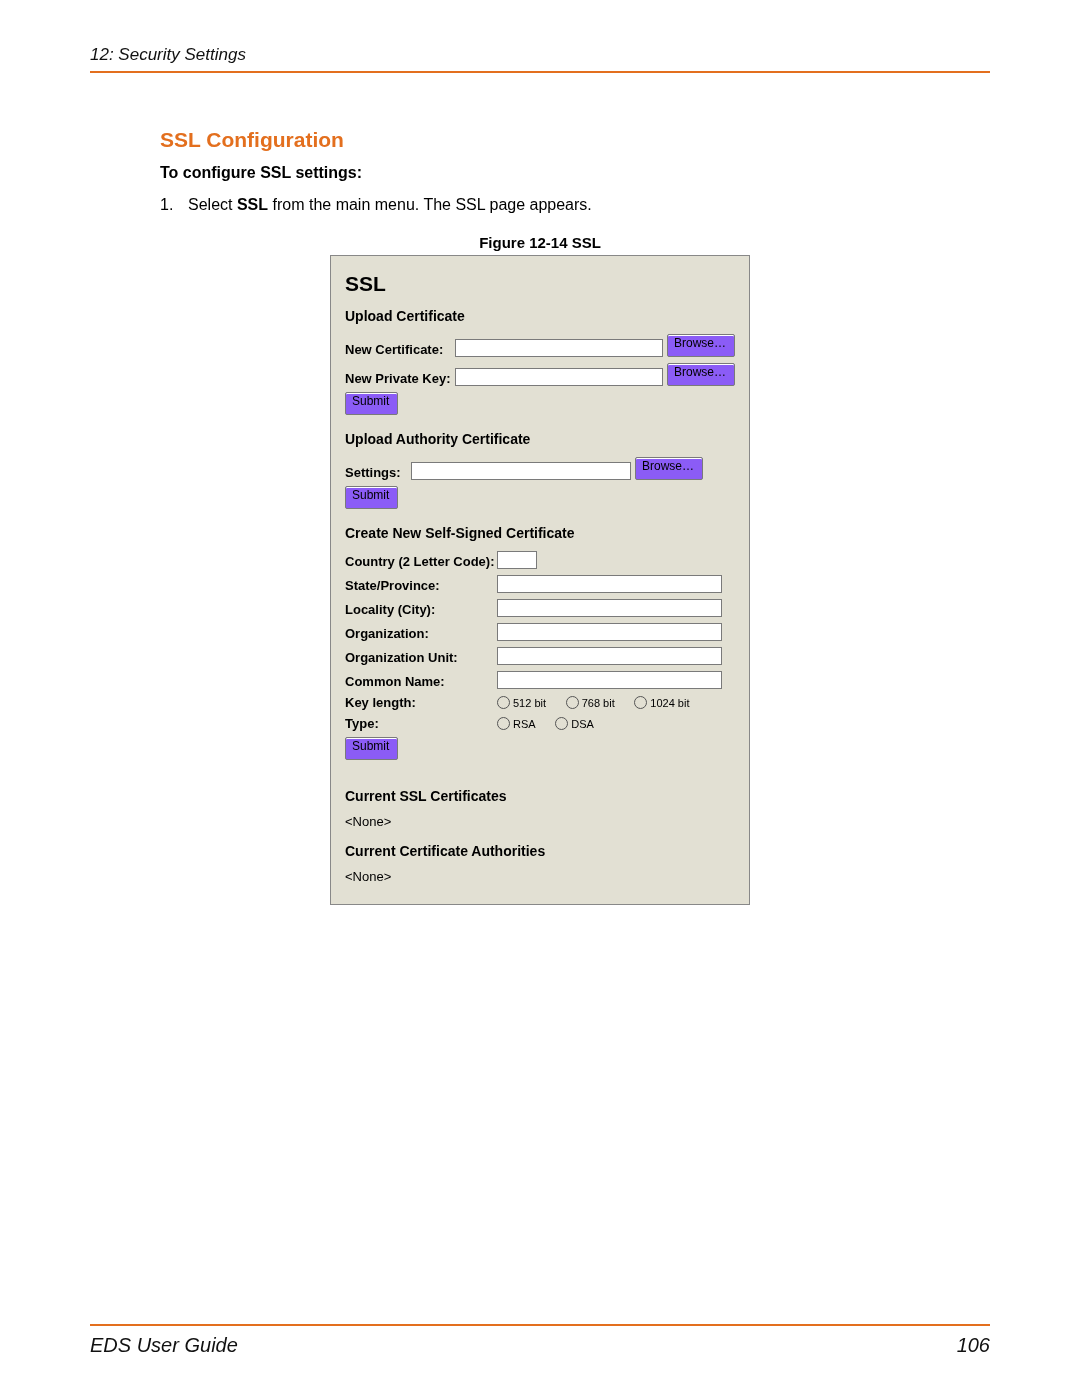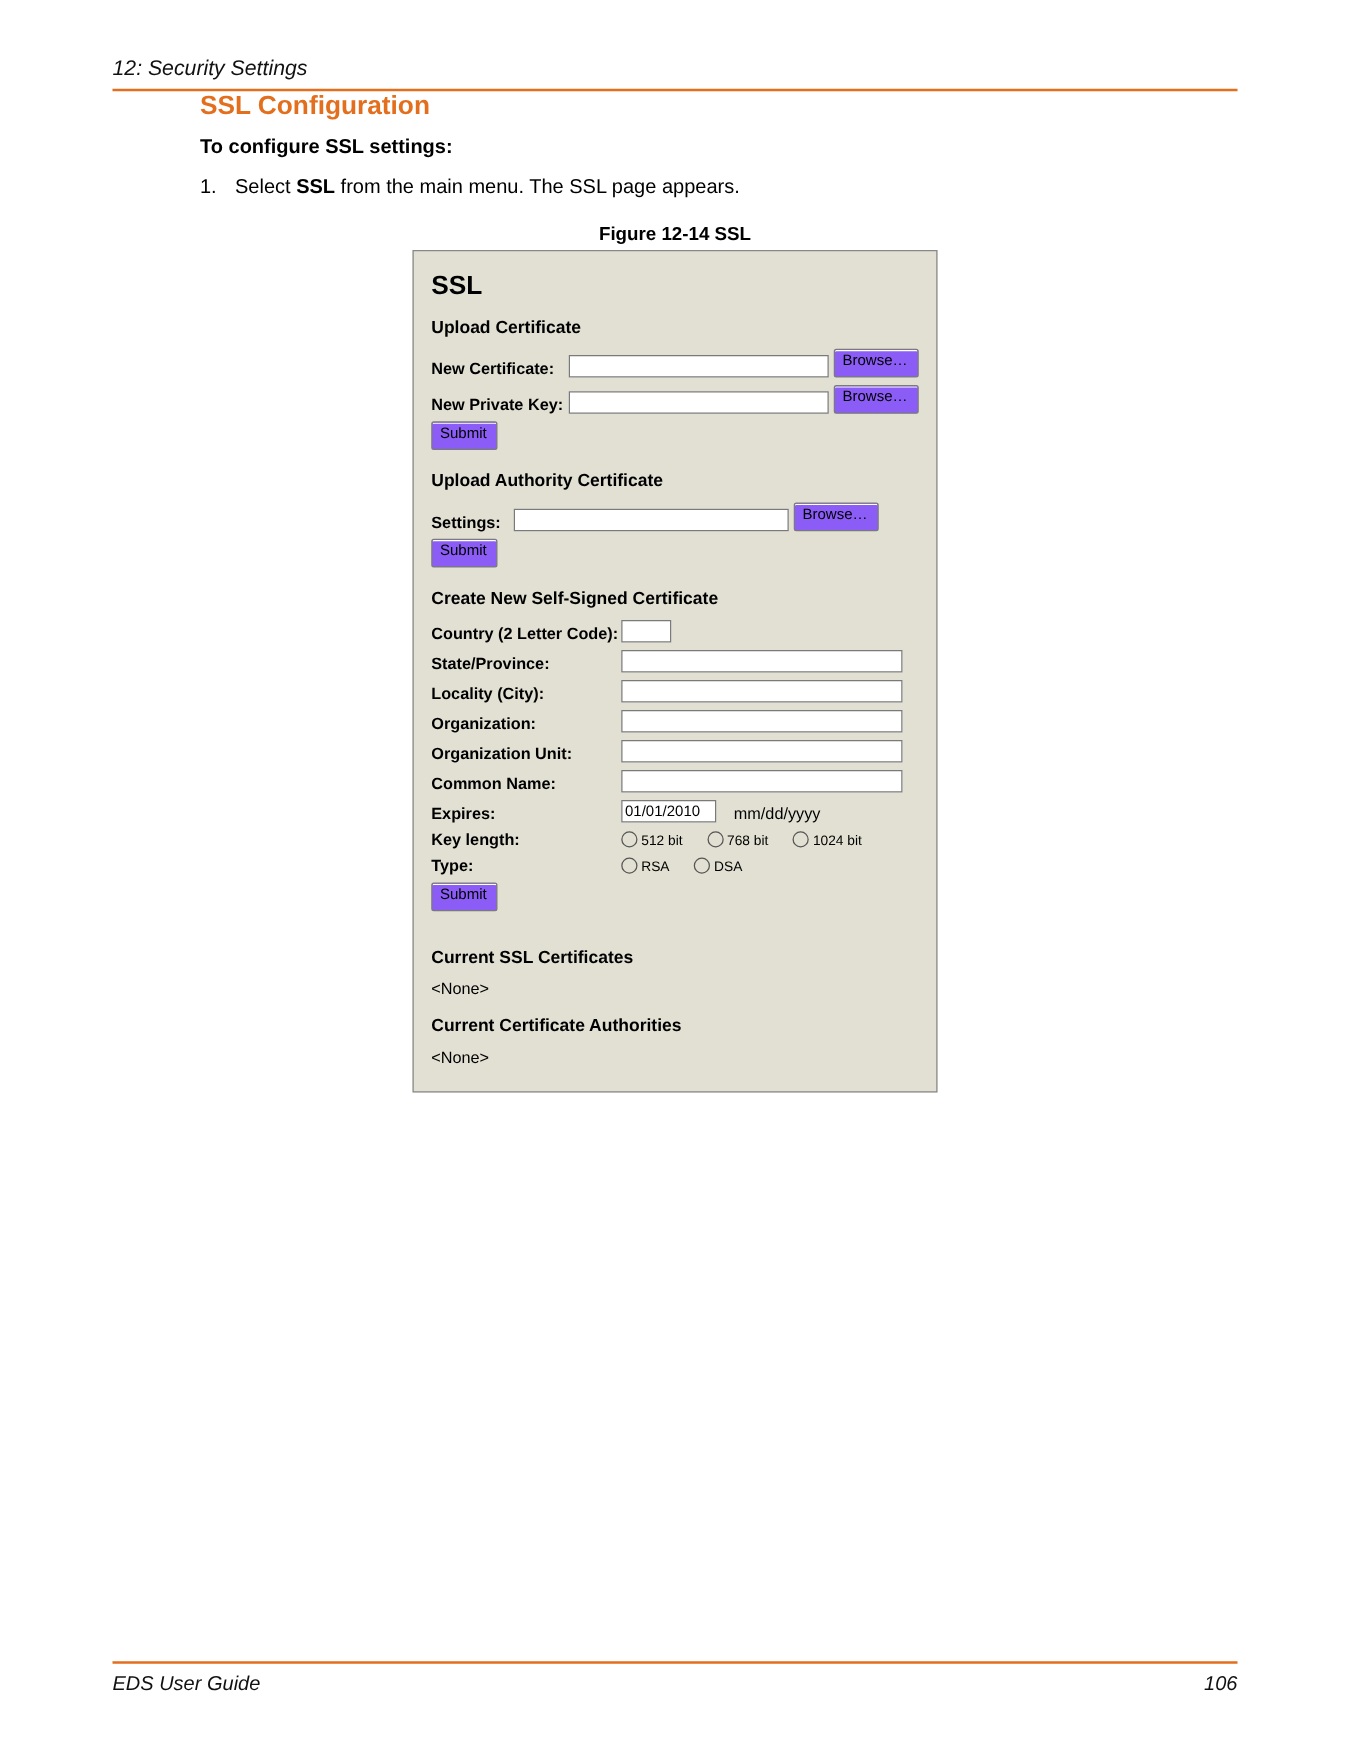--- a/index.html
+++ b/index.html
@@ -18,20 +18,21 @@
   }
   .header-area {
     font-style: italic;
     font-size: 17px;
     color: #111;
     padding-bottom: 6px;
     border-bottom: 2px solid #e36f1e;
   }
   .content {
     padding: 0 70px;
+    margin-top: 55px;
   }
   .h-ssl-config {
     color: #e36f1e;
     font-size: 21px;
     font-weight: bold;
     margin: 0 0 12px 0;
   }
   .subhead {
     font-size: 16px;
     font-weight: bold;
@@ -137,21 +138,21 @@
   }
   .footer-rule {
     border-top: 2px solid #e36f1e;
     height: 0;
     margin-bottom: 8px;
   }
   .footer-row {
     display: flex;
     justify-content: space-between;
     font-style: italic;
-    font-size: 16px;
+    font-size: 20px;
     color: #111;
   }
 </style>
 </head>
 <body>
 
 <div class="page">
 
   <div class="header-area">
     <span>12: Security Settings</span>
@@ -220,25 +221,20 @@
           <label class="lbl">Organization:</label>
           <input class="text-input create-wide" style="">
         </div>
         <div class="form-row create-row">
           <label class="lbl">Organization Unit:</label>
           <input class="text-input create-wide" style="">
         </div>
         <div class="form-row create-row">
           <label class="lbl">Common Name:</label>
           <input class="text-input create-wide" style="">
-        </div>
-        <div class="form-row create-row">
-          <label class="lbl">Expires:</label>
-          <input class="text-input expires-input" value="01/01/2010" style="">
-          <span class="hint">mm/dd/yyyy</span>
         </div>
         <div class="form-row create-row">
           <label class="lbl">Key length:</label>
           <span>
             <span class="radio"></span><span class="radio-label">512 bit</span>
             <span class="radio"></span><span class="radio-label">768 bit</span>
             <span class="radio"></span><span class="radio-label">1024 bit</span>
           </span>
         </div>
         <div class="form-row create-row">

